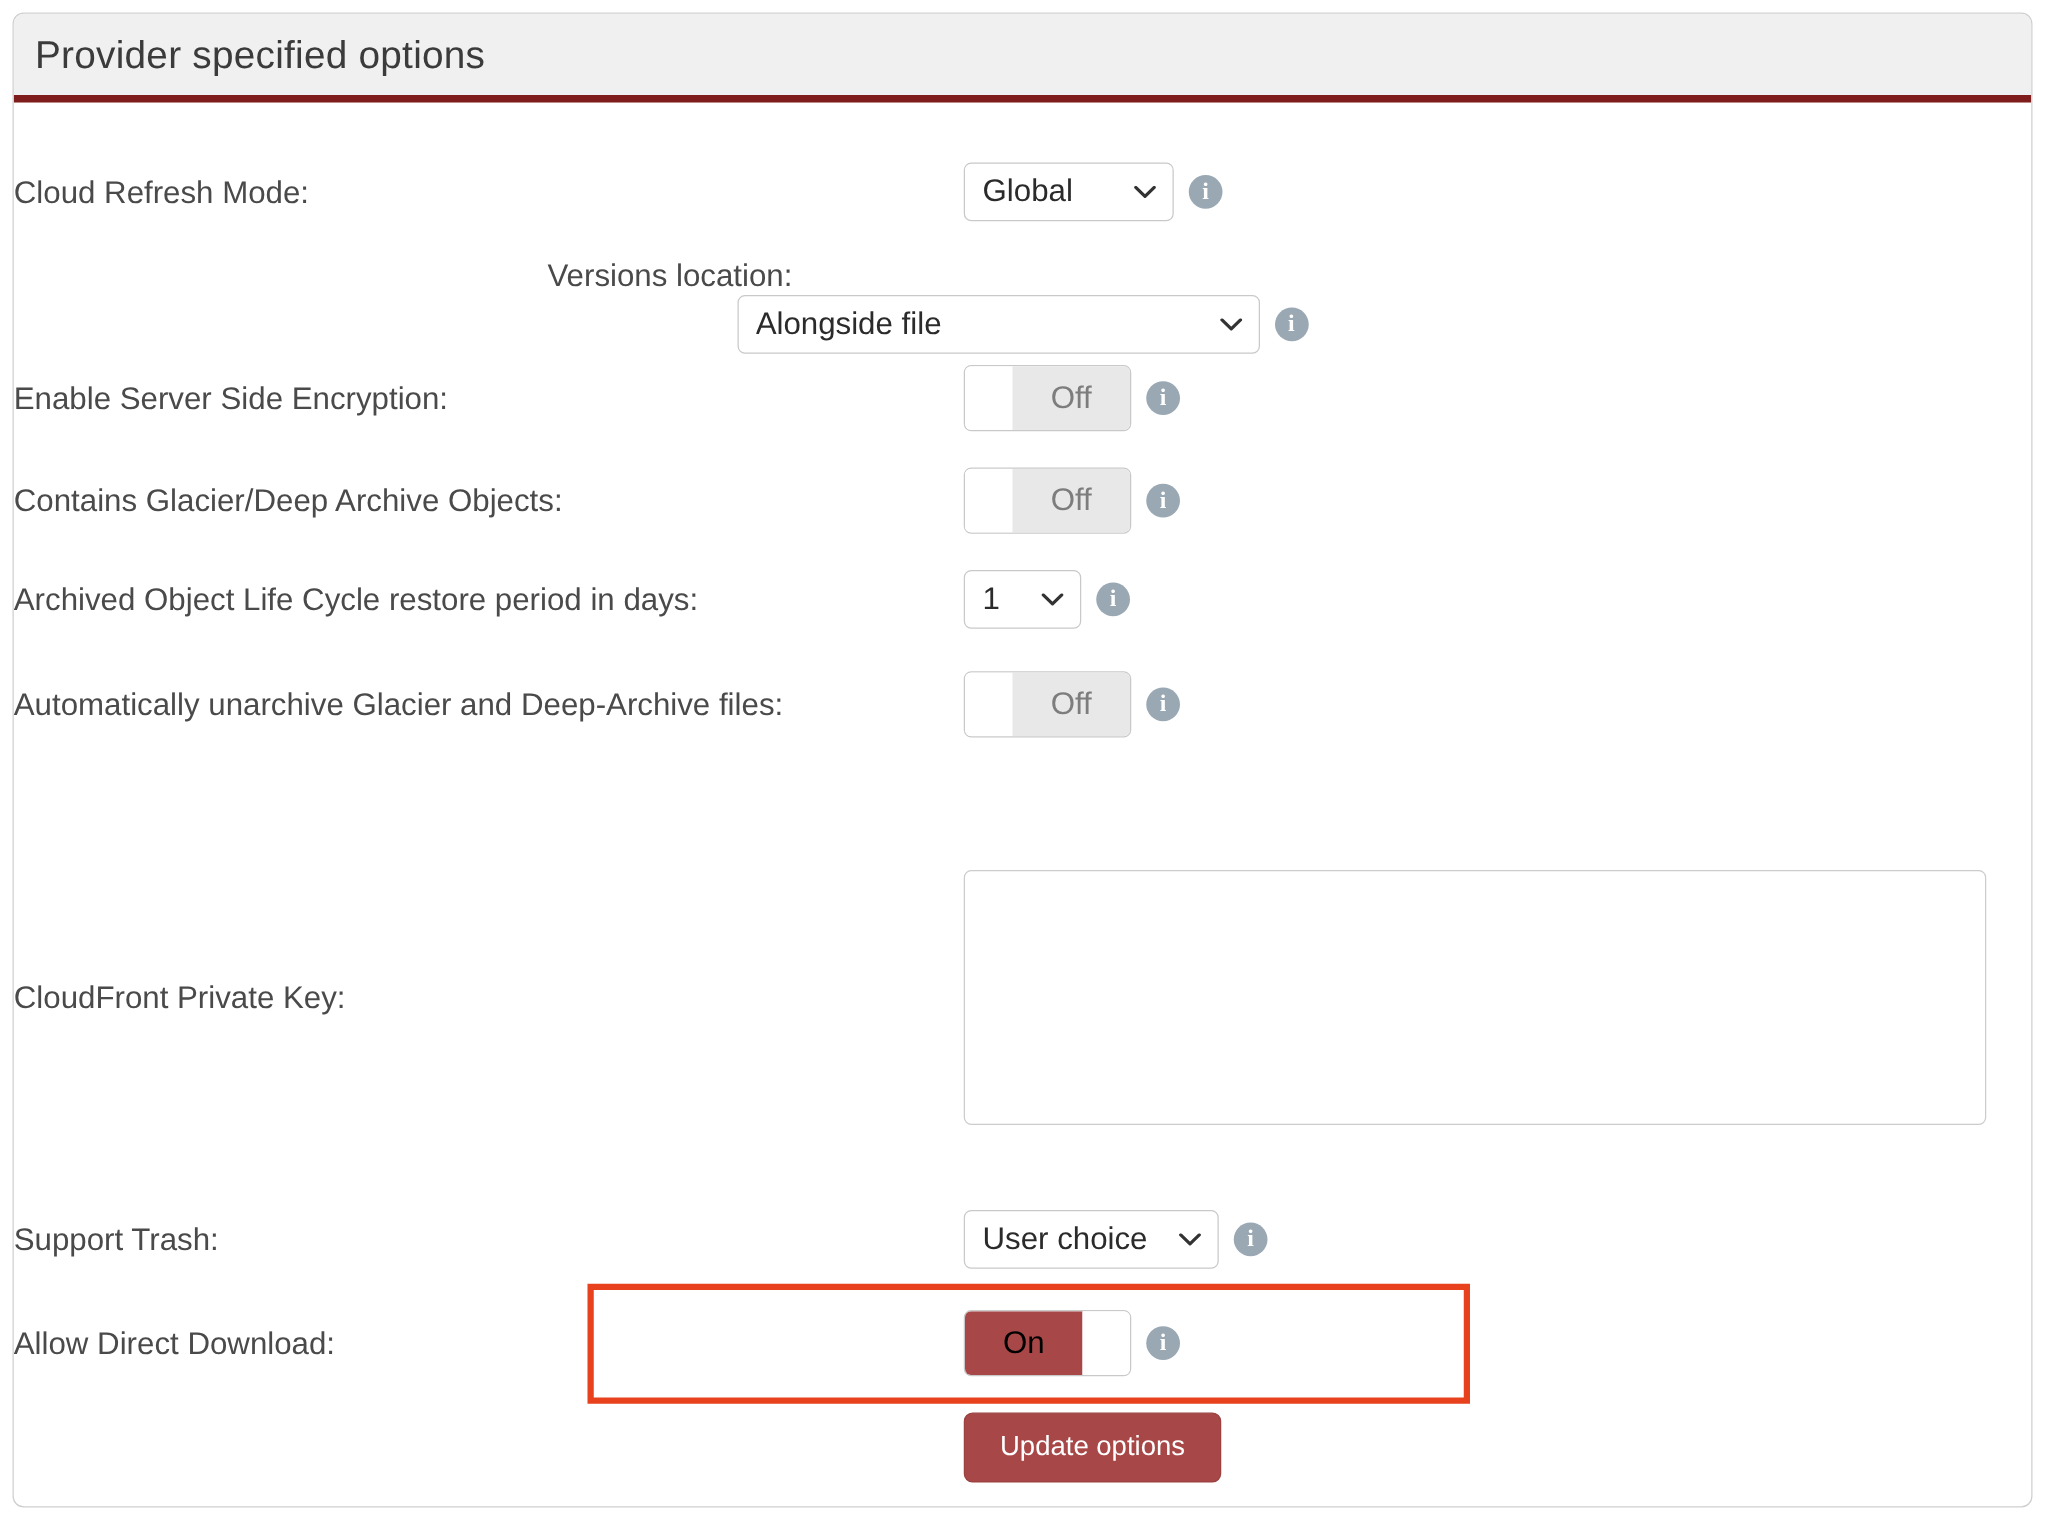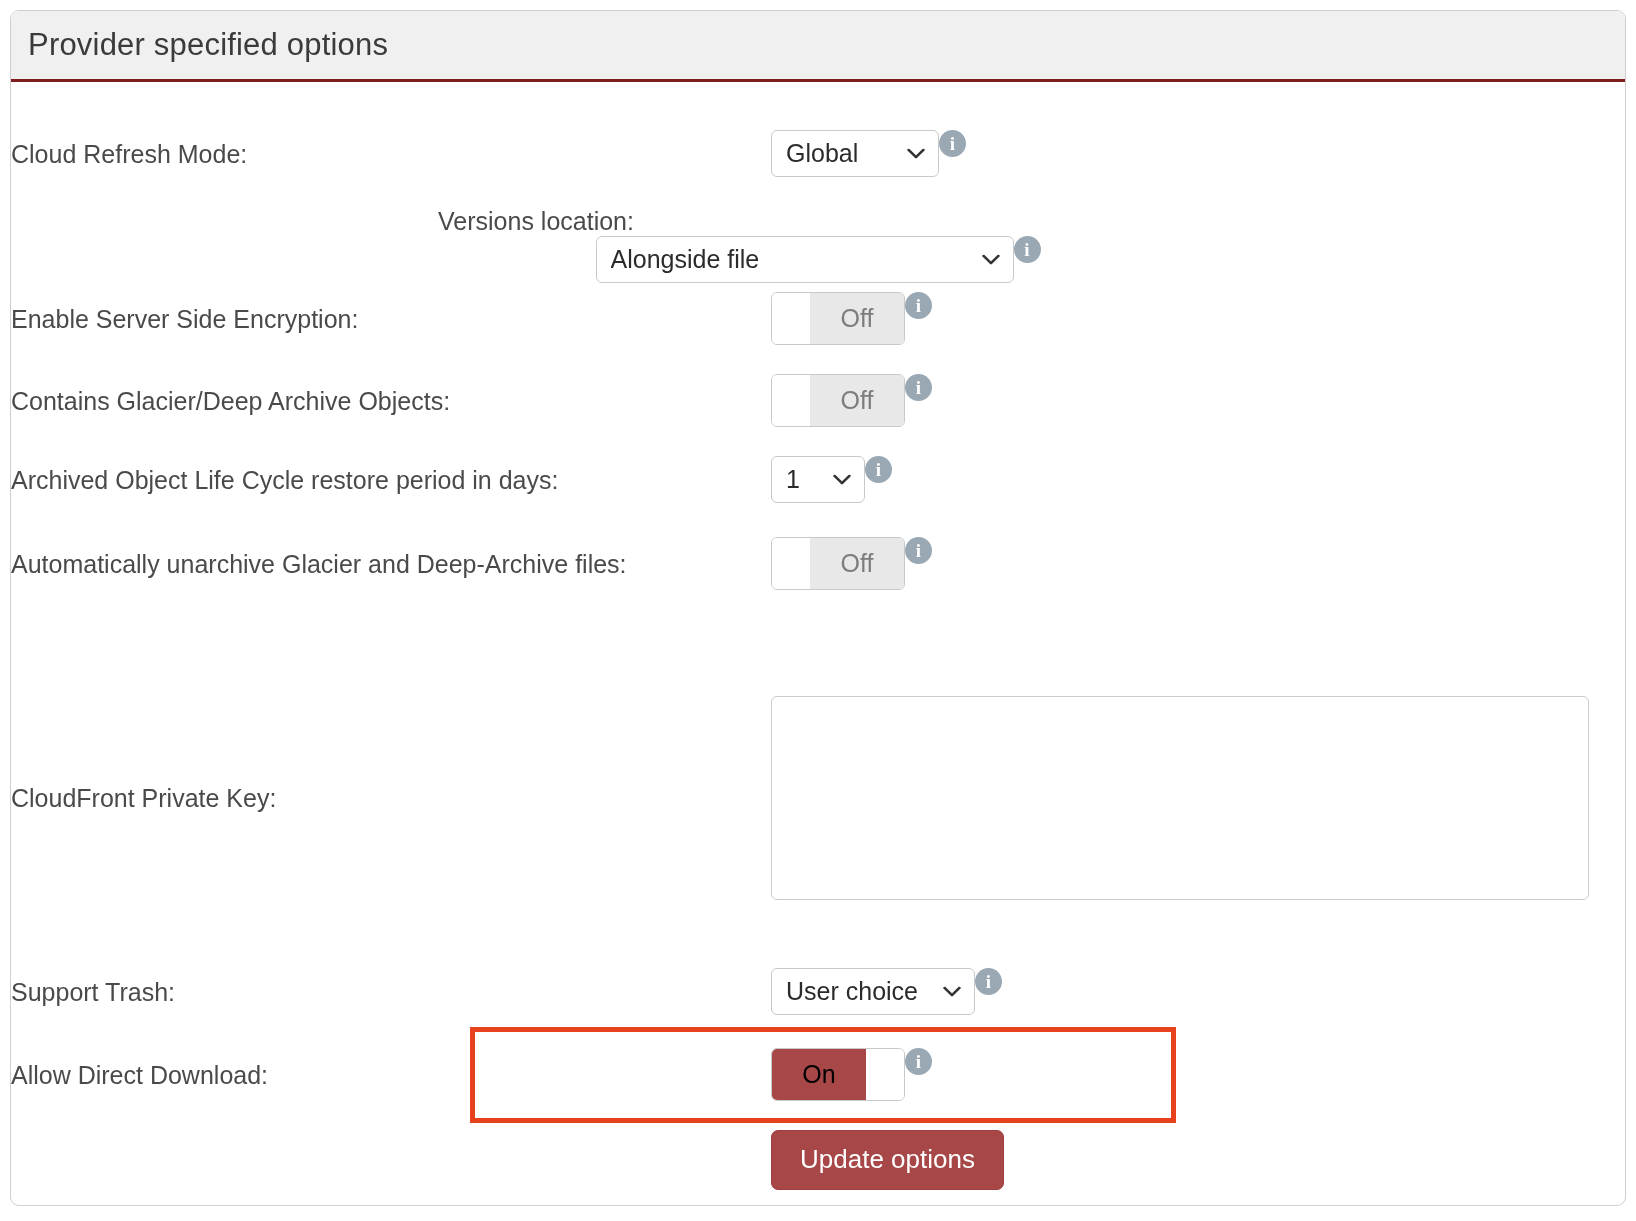--- a/index.html
+++ b/index.html
@@ -24,21 +24,21 @@
     width: 1616px;            
     height: 1196px;
     background: #ffffff;
     border: 1px solid #cfcfcf;
     border-radius: 9px;
     overflow: hidden;
   }
   .panel-header {
     height: 71px;
     background: #f0f0f0;
-    border-bottom: 3px solid #7f1d1d;
+    border-bottom: 6px solid #7f1d1d;
     display: flex;
     align-items: center;
     padding-left: 17px;
   }
   .panel-title {
     font-size: 31px;
     color: #3b3b3b;
     font-weight: normal;
     letter-spacing: 0.2px;
   }
@@ -50,21 +50,22 @@
     width: 760px;                
     text-align: left;
     padding-right: 10px;
     font-size: 25px;
     color: #4a4a4a;
     white-space: nowrap;
     line-height: 1.2;
   }
   .ctrl-col {
     display: flex;
-    align-items: flex-start;
+    align-items: center;
+    gap: 12px;
     flex: 1;
   }
 
   
   .sel {
     appearance: none;
     -webkit-appearance: none;
     background: #ffffff;
     border: 1px solid #c9c9c9;
     border-radius: 6px;
@@ -184,21 +185,21 @@
     pointer-events: none;
   }
 
   
   .btn-primary {
     background: #a84747;
     color: #ffffff;
     border: 1px solid #9c4040;
     border-radius: 7px;
     font-family: "Liberation Sans", sans-serif;
-    font-size: 26px;
+    font-size: 22px;
     padding: 15px 28px 17px 28px;
     cursor: pointer;
     line-height: 1;
   }
 
   
   .rows { position: relative; }
   .r { position: absolute; left: 0; width: 100%; display: flex; align-items: center; }
 </style>
 </head>

